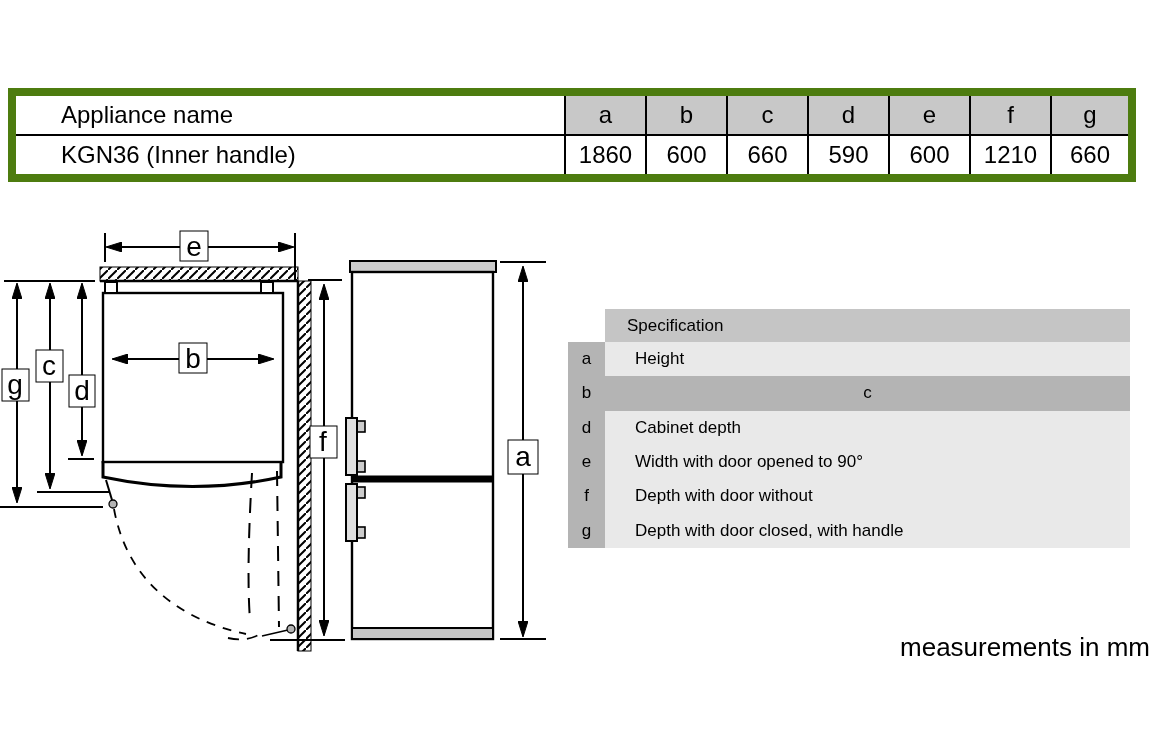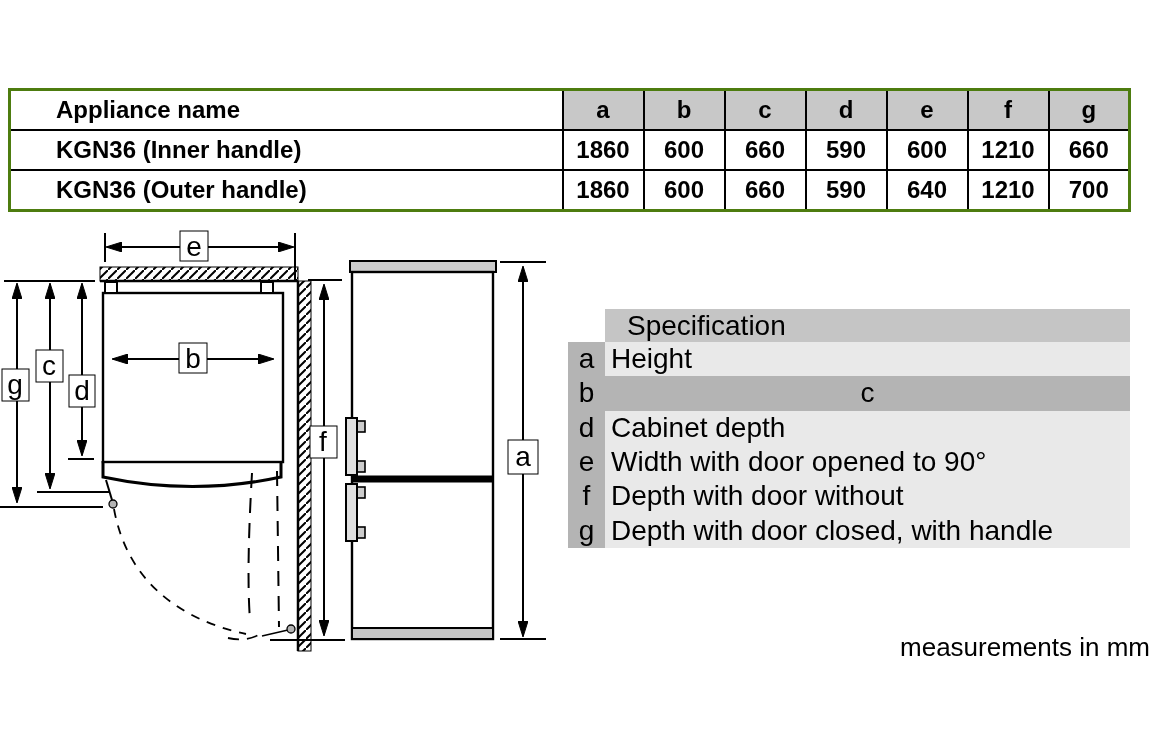--- a/index.html
+++ b/index.html
@@ -6,42 +6,42 @@
   body {
     width:1156px; height:742px; position:relative; overflow:hidden;
     background:#ffffff; color:#000;
     font-family:"Liberation Sans", sans-serif;
   }
 
   
   .dim-table {
     position:absolute; left:8px; top:88px;
     border-collapse:collapse; table-layout:fixed;
-    font-size:24px; border:3px solid #4d7c0f;font-weight:bold;
+    font-size:24px; border:8px solid #4d7c0f;
   }
   .dim-table td {
     border:2px solid #000; height:38px; padding:0;
     text-align:center; vertical-align:middle; background:#fff;
   }
   .dim-table td.name { text-align:left; padding-left:45px; }
   .dim-table tr.hdr td.dim { background:#c8c8c8; }
 
   
-  .spec { position:absolute; left:568px; top:309px; width:562px; font-size:28px; }
+  .spec { position:absolute; left:568px; top:309px; width:562px; font-size:17px; }
   .spec-header {
     box-sizing:border-box; margin-left:37px; width:525px; height:33px;
     background:#c5c5c5; line-height:33px; padding-left:22px;
   }
   .spec-grid { display:grid; grid-template-columns:37px 525px; grid-auto-rows:34.3px; }
   .spec-key {
     background:#b4b4b4; display:flex; align-items:center; justify-content:center;
   }
   .spec-label {
     background:#e9e9e9; display:flex; align-items:center;
-    box-sizing:border-box; padding-left:6px; white-space:nowrap;
+    box-sizing:border-box; padding-left:30px; white-space:nowrap;
   }
 
   
   .footnote {
     position:absolute; left:846px; top:632px; width:304px;
     text-align:right; font-size:26px;
   }
 
   
   .diagram { position:absolute; left:0; top:225px; }
@@ -79,30 +79,20 @@
   <tr>
     <td class="name">KGN36 (Inner handle)</td>
     <td>1860</td>
     <td>600</td>
     <td>660</td>
     <td>590</td>
     <td>600</td>
     <td>1210</td>
     <td>660</td>
   </tr>
-  <tr>
-    <td class="name">KGN36 (Outer handle)</td>
-    <td>1860</td>
-    <td>600</td>
-    <td>660</td>
-    <td>590</td>
-    <td>640</td>
-    <td>1210</td>
-    <td>700</td>
-  </tr>
 </tbody>
   </table>
 
 <svg class="diagram" width="560" height="470" viewBox="0 225 560 470">
   <defs>
     <pattern id="hatch" patternUnits="userSpaceOnUse" width="9" height="9">
       <path d="M-2,11 L11,-2" stroke="#000" stroke-width="2" fill="none"></path>
     </pattern>
     <marker id="mE" markerUnits="userSpaceOnUse" markerWidth="16" markerHeight="10" refX="15" refY="5" orient="auto">
         <path d="M0,0 L16,5 L0,10 Z" fill="#000"></path>

